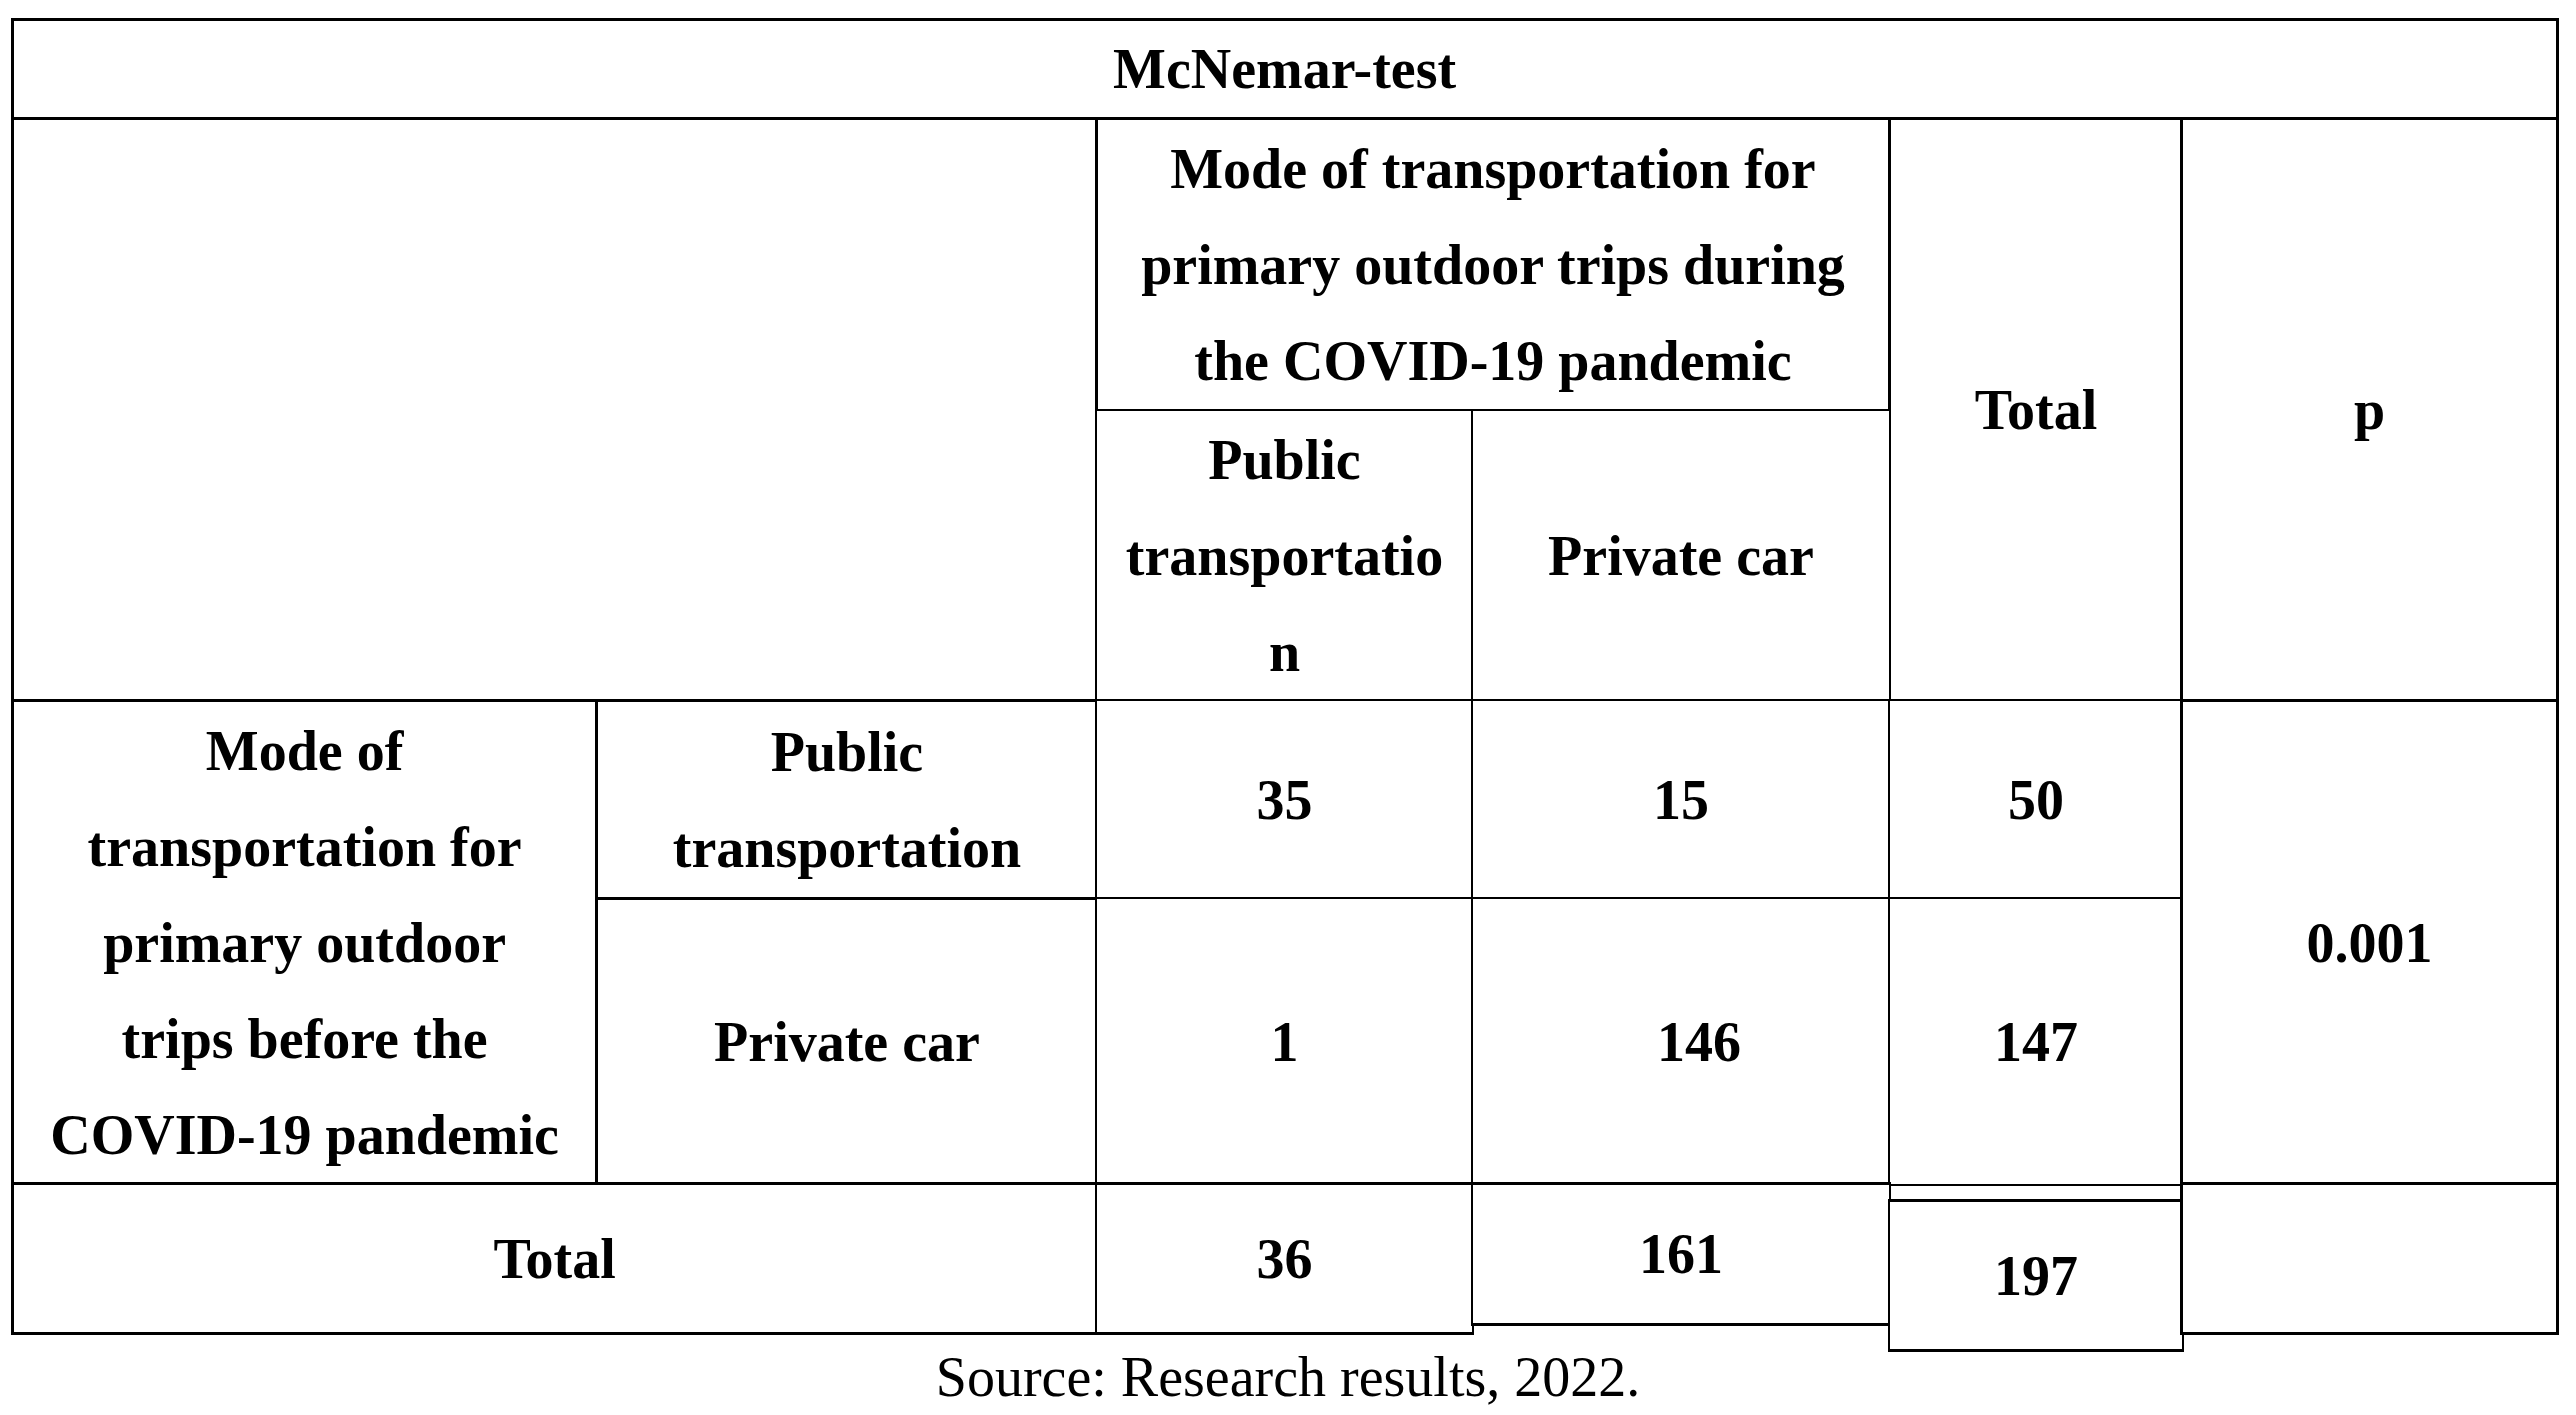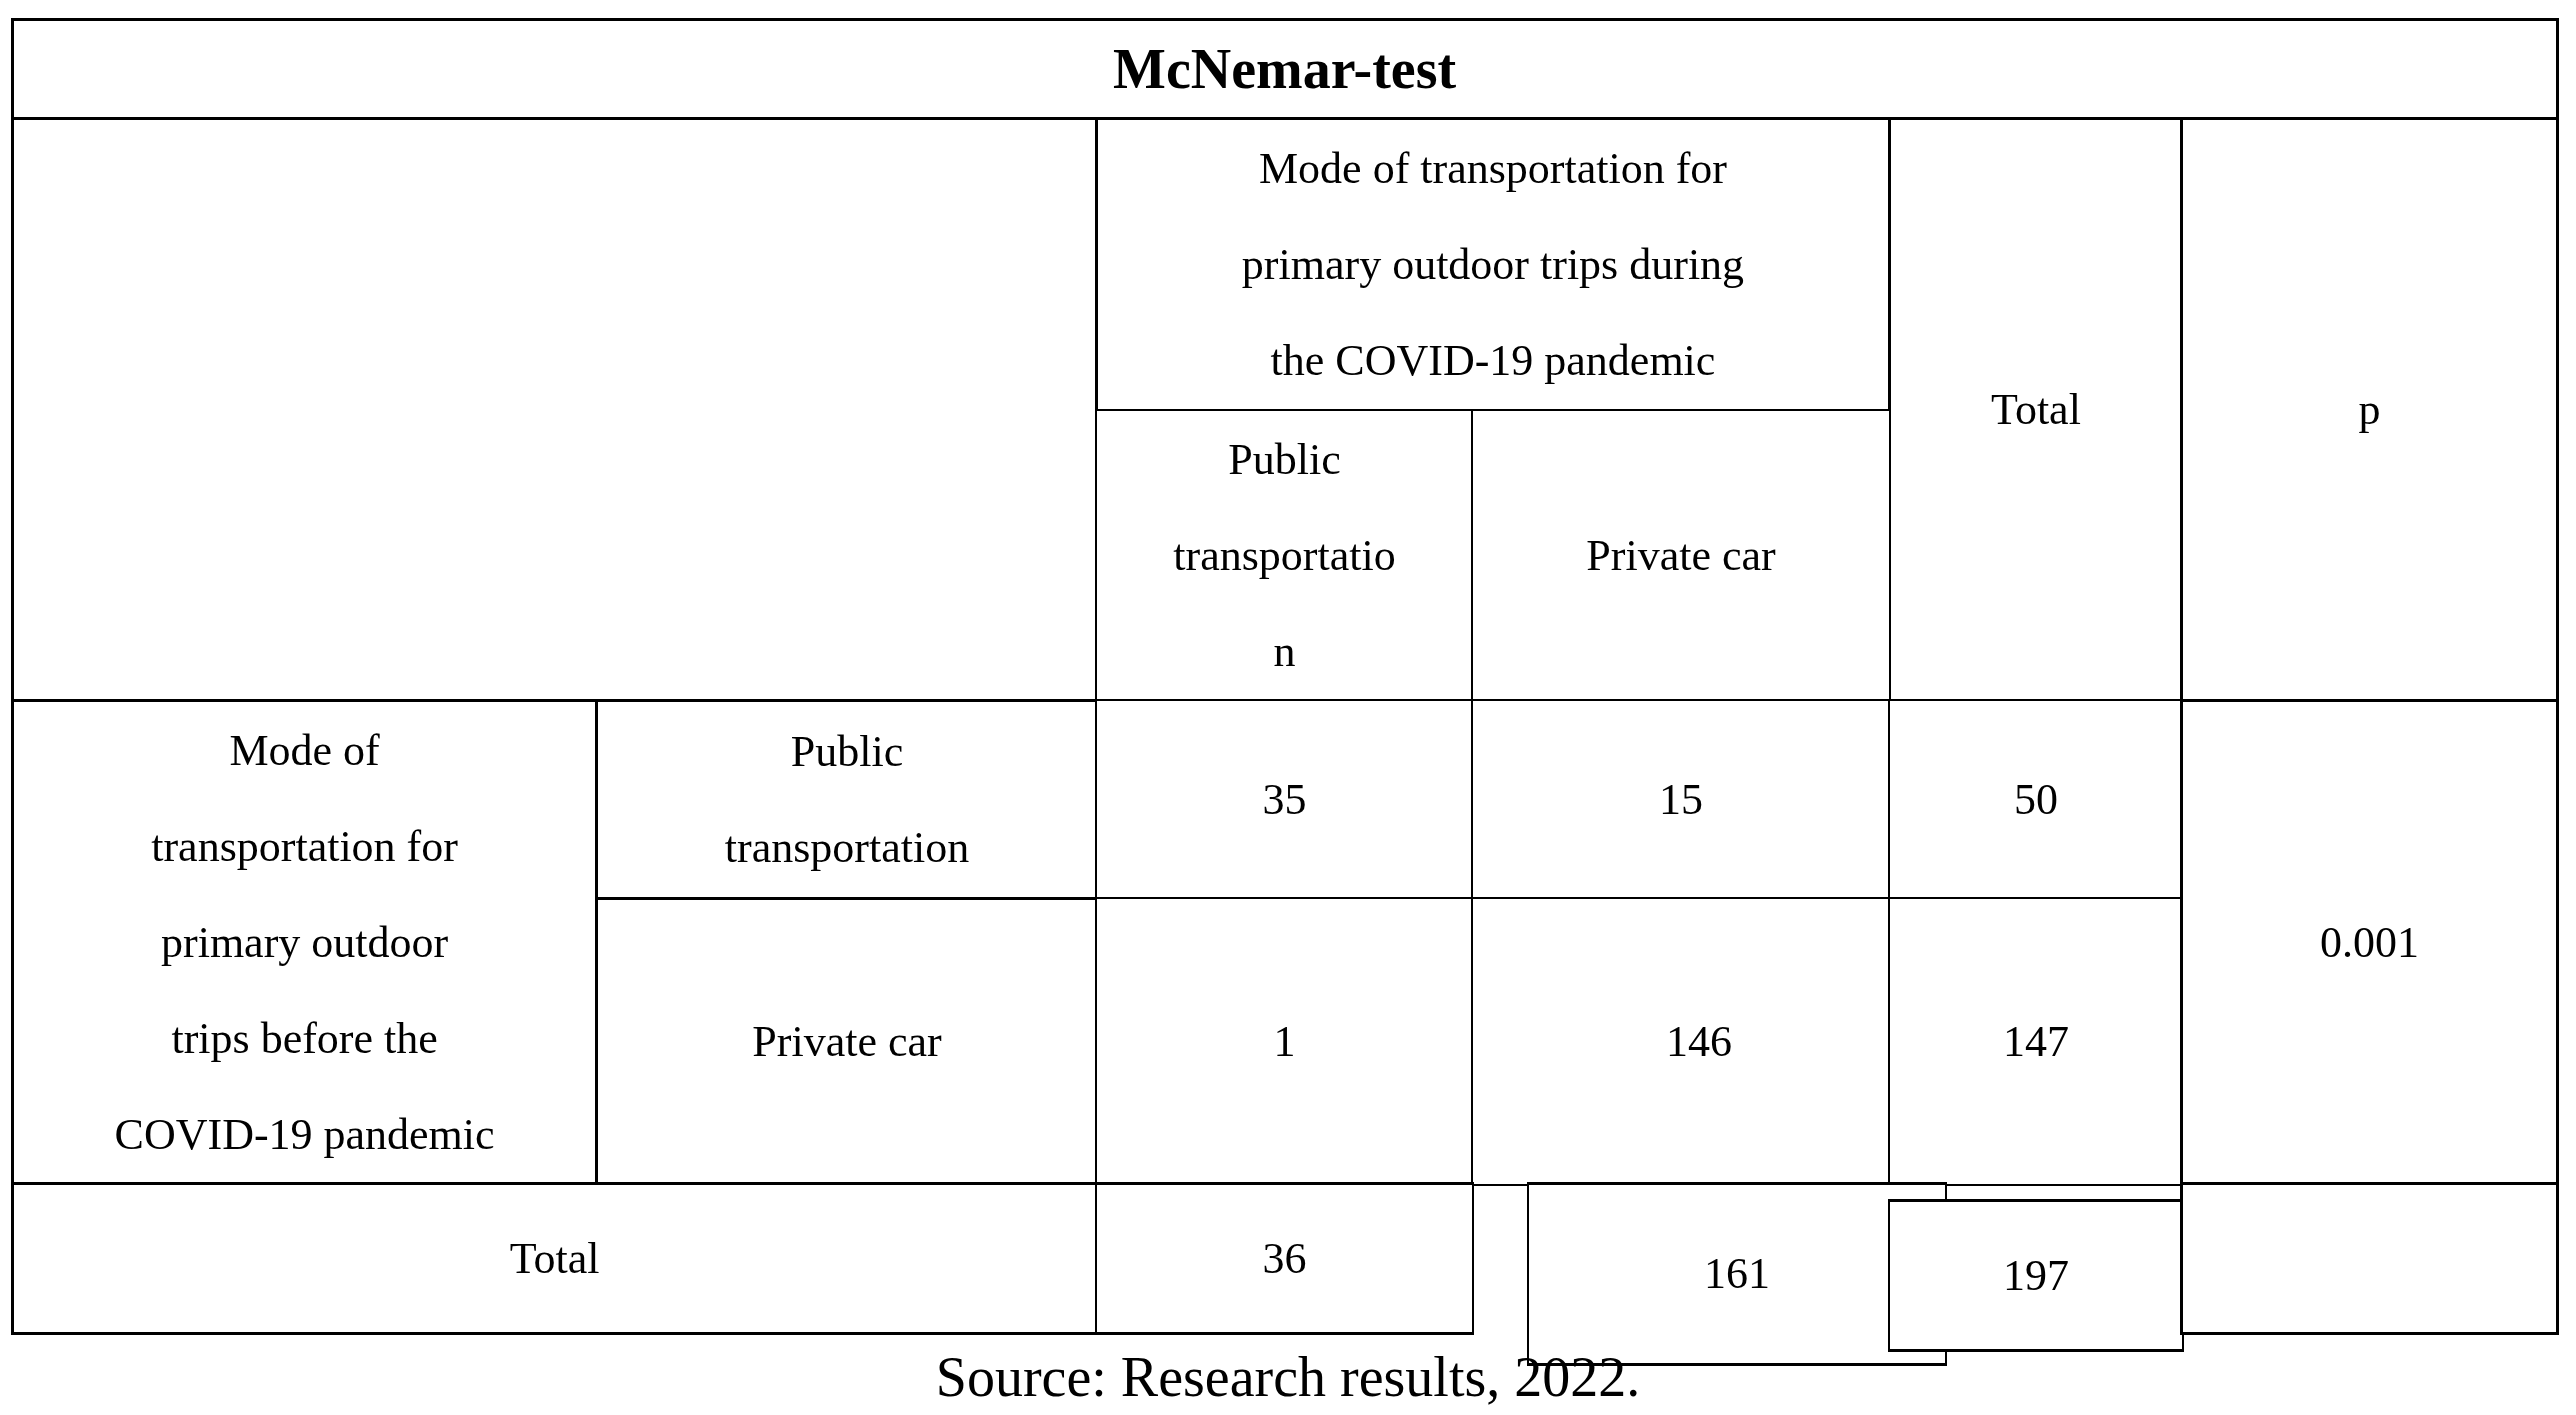--- a/index.html
+++ b/index.html
@@ -16,23 +16,24 @@
     color: #000000;
   }
   .cell {
     position: absolute;
     box-sizing: border-box;
     border: 3.5px solid #000;
     display: flex;
     align-items: center;
     justify-content: center;
     text-align: center;
-    font-size: 44px;
+    font-size: 56px;
     line-height: 96px;
     background: #fff;
+    font-weight: bold;
   }
   .cell span {
     display: block;
     white-space: pre-line;
   }
   .title {
     font-weight: bold;
     font-size: 56px;
   }
   .caption {
@@ -116,21 +117,21 @@
 <div class="cell" style="left:2180px; top:699px; width:379px; height:487px;">
   <span>0.001</span>
 </div>
 
 <div class="cell" style="left:10.6px; top:1182px; width:1088px; height:153px;">
   <span>Total</span>
 </div>
 <div class="cell" style="left:1095px; top:1182px; width:379px; height:153px; border-width:3.5px 2.8px 3.5px 2.8px;">
   <span>36</span>
 </div>
-<div class="cell" style="left:1527px; top:1182px; width:420px; height:184px; border-width:3.5px 2.8px 3.5px 2.8px;">
+<div class="cell" style="left:1471px; top:1182px; width:420px; height:144px; border-width:3.5px 2.8px 3.5px 2.8px;">
   <span>161</span>
 </div>
 <div class="cell" style="left:1888px; top:1182px; width:296px; height:153px; border-width:3.5px 2.8px 3.5px 2.8px;margin-top:17px;">
   <span>197</span>
 </div>
 <div class="cell" style="left:2180px; top:1182px; width:379px; height:153px;">
   <span></span>
 </div>
 
 <div class="caption">Source: Research results, 2022.</div>

